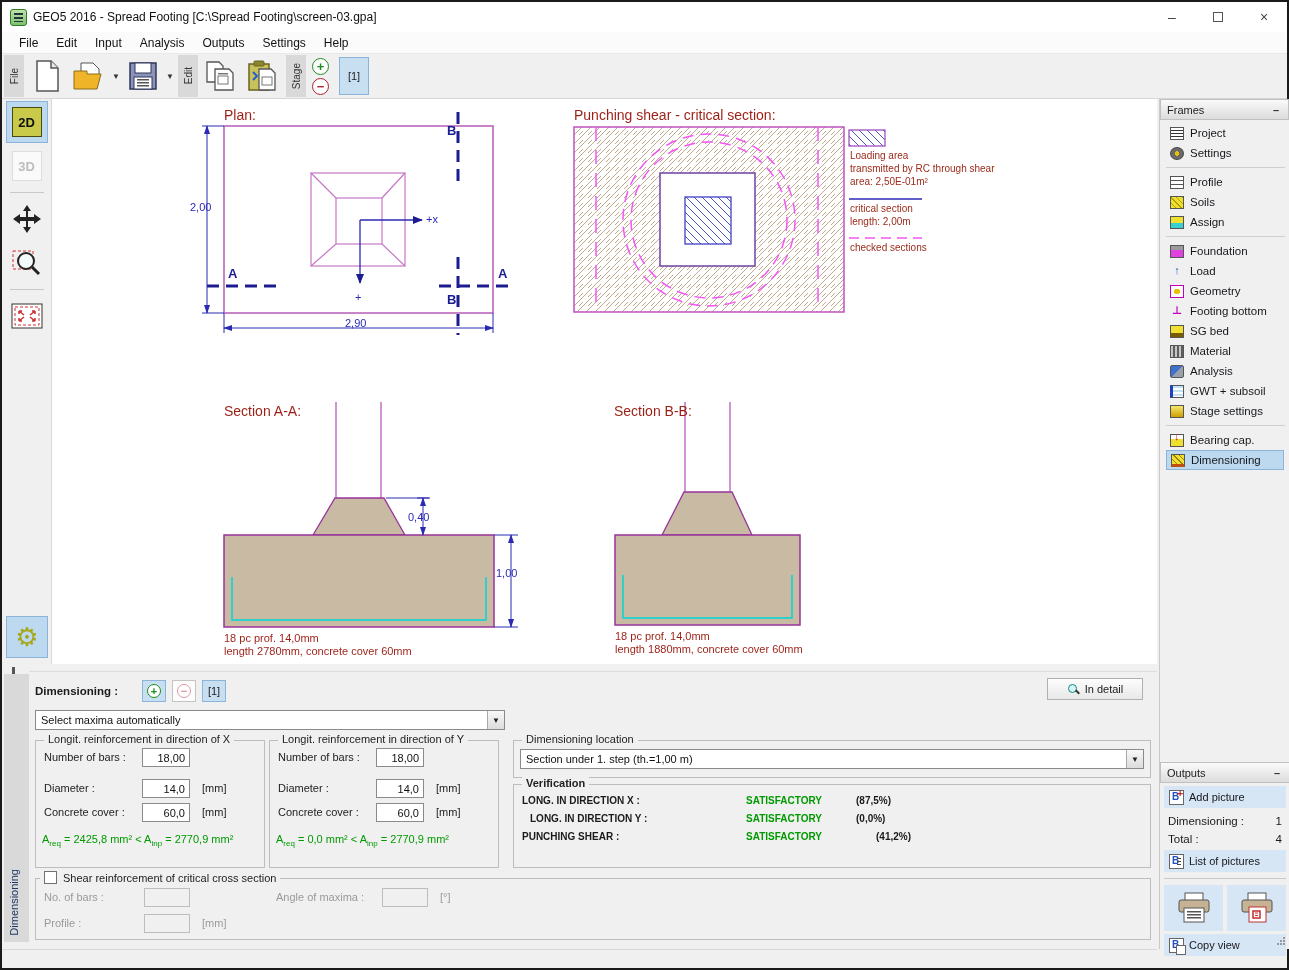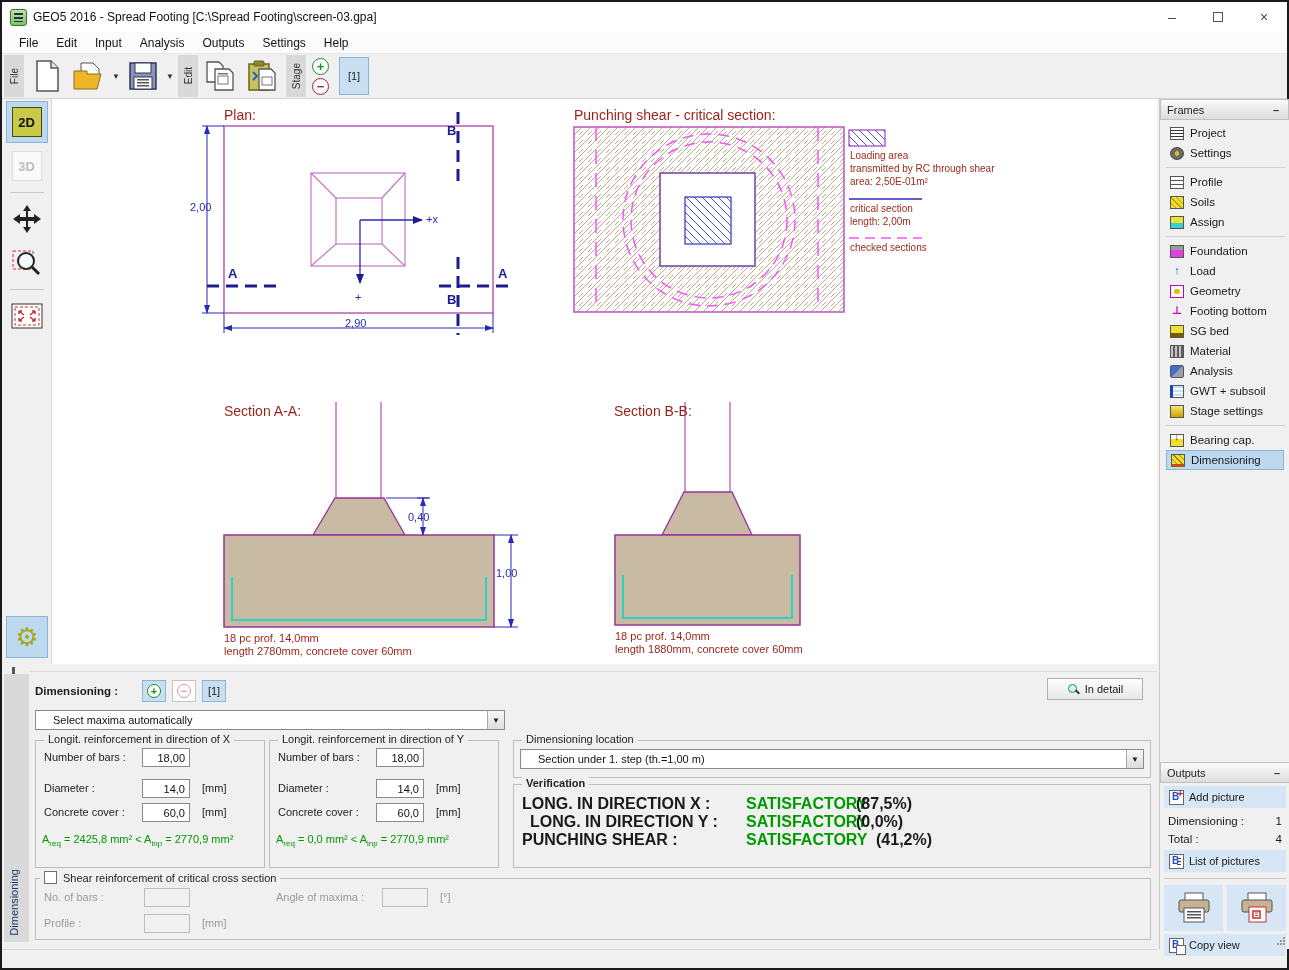--- a/index.html
+++ b/index.html
@@ -115,34 +115,34 @@
   .bp-header { position:absolute; left:6px; top:8px; display:flex; align-items:center; gap:6px; }
   .bp-title { font-weight:bold; font-size:11.5px; margin-right:18px; }
   .sq-btn { width:24px; height:22px; border:1px solid #c4c4c4; background:#fdfdfd; display:flex; align-items:center; justify-content:center; }
   .sq-sel { background:#c8dff2; border-color:#8cb4d8; }
   .sq-btn .roundbtn { width:14px; height:14px; font-size:11px; }
   #indetail { position:absolute; right:14px; top:6px; width:96px; height:22px; border:1px solid #b0b0b0; background:linear-gradient(#fdfdfd,#e8e8e8); display:flex; align-items:center; justify-content:center; gap:5px; font-size:11px; }
   .mag-icon { width:13px; height:13px; position:relative; }
   .mag-icon:before { content:""; position:absolute; left:1px; top:1px; width:7px; height:7px; border:1.5px solid #0a8c8c; border-radius:50%; background:#d8f4f4; }
   .mag-icon:after { content:""; position:absolute; left:8px; top:8px; width:5px; height:2px; background:#333; transform:rotate(45deg); }
 
-  .combo { position:absolute; height:20px; background:#fff; border:1px solid #8a8a8a; display:flex; align-items:center;padding-left:12px; }
+  .combo { position:absolute; height:20px; background:#fff; border:1px solid #8a8a8a; display:flex; align-items:center; }
   .combo .txt { padding-left:5px; font-size:11px; color:#111; flex:1; white-space:nowrap; overflow:hidden; }
   .combo .arrow { width:17px; height:100%; border-left:1px solid #aaa; background:linear-gradient(#f8f8f8,#dcdcdc); display:flex; align-items:center; justify-content:center; font-size:8px; color:#222; }
 
   .grp { position:absolute; border:1px solid #bdbdbd; }
   .grp-legend { position:absolute; top:-8px; left:8px; background:#f0f0f0; padding:0 4px; font-size:11px; color:#222; white-space:nowrap; }
   .grp-legend.bold { font-weight:bold; }
   .frow { position:absolute; display:flex; align-items:center; }
   .flabel { font-size:11px; color:#222; }
   .fin { height:19px; border:1px solid #8a8a8a; background:#fff; font-size:11px; text-align:right; padding-right:4px; font-family:inherit; color:#111; }
   .funit { font-size:11px; color:#222; margin-left:6px; }
   .green { color:#009a00; font-size:11px; }
   .green sub { font-size:8px;text-align:right; }
-  .vrow { position:absolute; font-weight:bold; font-size:16px; }
+  .vrow { position:absolute; font-weight:bold; font-size:10px; }
   .vstatus { color:#009a00; }
   .dis { color:#9a9a9a; }
   .fin.dis { background:#f0f0f0; border-color:#bdbdbd; }
   .cbx { width:13px; height:13px; border:1px solid #707070; background:#fff; display:inline-block; margin-right:6px; flex:none; }
 
   #statusstrip { position:absolute; left:0; top:947px; width:1155px; height:19px; background:#f0f0f0; border-top:1px solid #d9d9d9; }
 </style>
 </head>
 <body>
 

